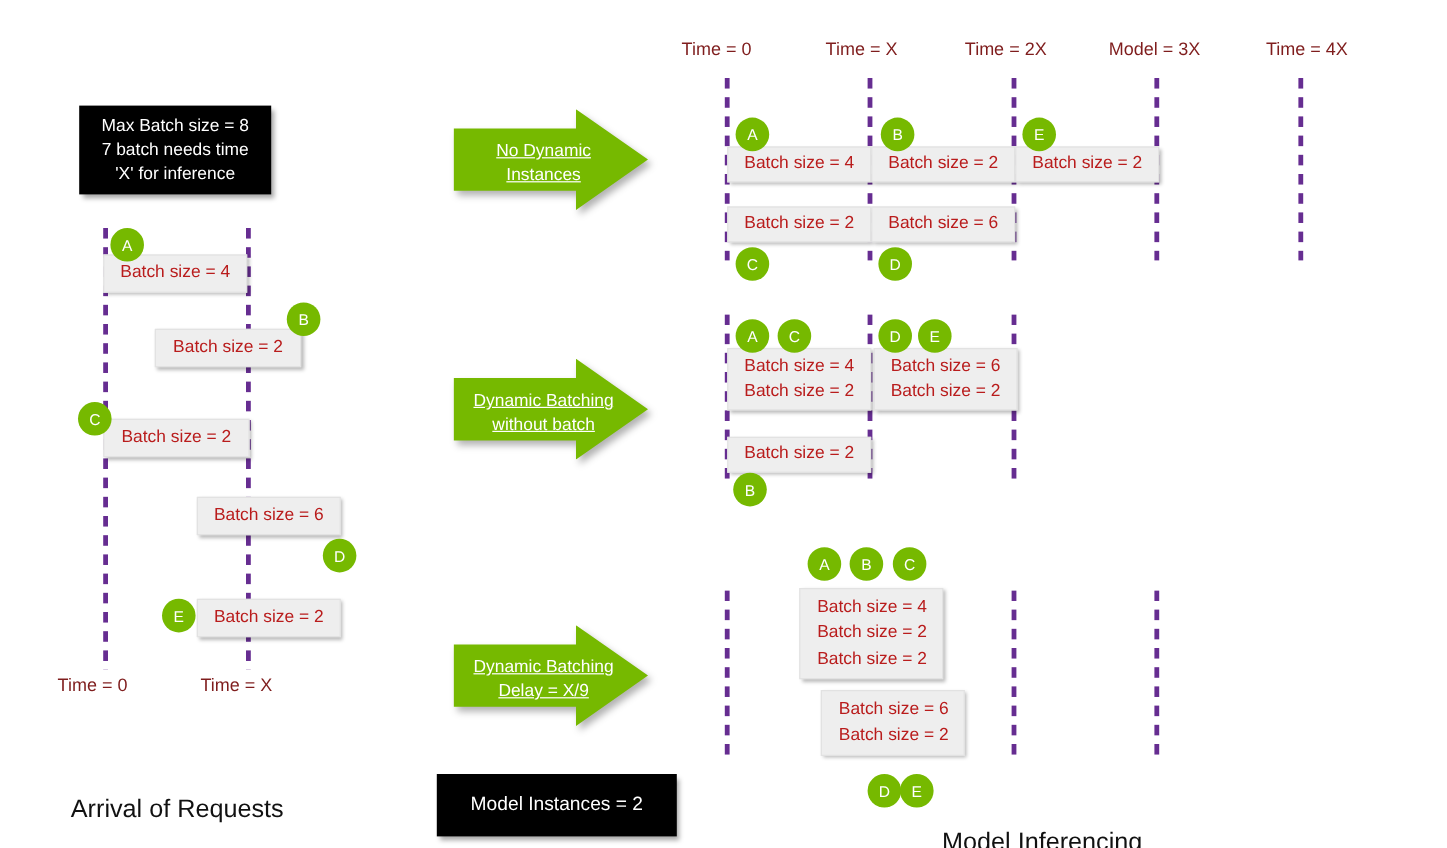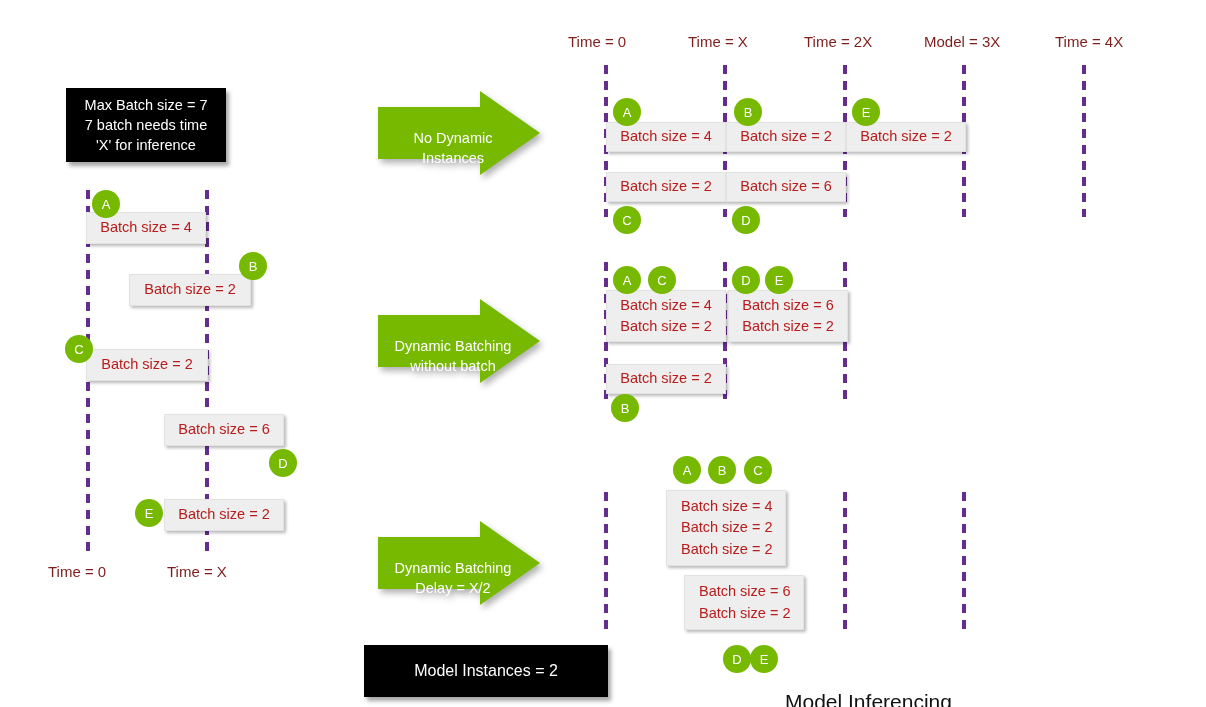--- a/index.html
+++ b/index.html
@@ -72,32 +72,33 @@
 
   
   .arrow {
     position: absolute;
     filter: drop-shadow(3px 4px 3px rgba(0,0,0,0.3));
   }
   .arrow svg { display: block; }
   .arrow .alabel {
     position: absolute;
     left: 0;
-    top: 16px;
+    top: 4px;
     width: 150px;
     height: 100%;
     display: flex;
     flex-direction: column;
     align-items: center;
     justify-content: center;
     color: #ffffff;
     font-size: 14.5px;
     line-height: 1.35;
     text-align: center;
     pointer-events: none;
+    text-decoration: underline;
   }
 
   
   .blackbox {
     position: absolute;
     background: #000000;
     color: #ffffff;
     box-shadow: 3px 4px 4px rgba(0,0,0,0.35);
     display: flex;
     flex-direction: column;
@@ -120,21 +121,21 @@
     color: #111111;
     white-space: nowrap;
   }
 </style>
 </head>
 <body>
 
 <div id="stage">
 
   <div class="blackbox" style="left:66px; top:88px; width:160px; height:74px; font-size:14.5px;">
-    <span class="ln">Max Batch size = 7</span>
+    <span class="ln">Max Batch size = 8</span>
     <span class="ln">7 batch needs time</span>
     <span class="ln">'X' for inference</span>
   </div>
 
   <div id="left-panel">
       <div class="vrule" style="left: 86px; top: 190px; height: 368px;"></div>
       <div class="vrule" style="left: 205px; top: 190px; height: 368px;"></div>
       <div class="batchbox center" style="left: 86px; top: 212px; width: 120px; height: 32px;">
         <span class="ln">Batch size = 4</span>
       </div>
@@ -178,21 +179,21 @@
       <span>without batch</span>
     </div>
   </div>
 
   <div class="arrow" style="left:378px; top:521px; width:162px; height:84px;">
     <svg width="162" height="84" viewBox="0 0 162 84" aria-hidden="true">
       <polygon points="0,16 102,16 102,0 162,42 102,84 102,68 0,68" fill="#76b900"></polygon>
     </svg>
     <div class="alabel">
       <span>Dynamic Batching</span>
-      <span>Delay = X/2</span>
+      <span>Delay = X/9</span>
     </div>
   </div>
 
   <div id="right-panel">
       <div class="tlabel" style="left: 568px; top: 33px;">Time = 0</div>
       <div class="tlabel" style="left: 688px; top: 33px;">Time = X</div>
       <div class="tlabel" style="left: 804px; top: 33px;">Time = 2X</div>
       <div class="tlabel" style="left: 924px; top: 33px;">Model = 3X</div>
       <div class="tlabel" style="left: 1043px; top: 33px; margin-left: 12px;">Time = 4X</div>
       <div>
@@ -257,20 +258,21 @@
           <span class="ln">Batch size = 2</span>
         </div>
         <div class="badge" style="left: 673px; top: 456px;">A</div>
         <div class="badge" style="left: 708px; top: 456px;">B</div>
         <div class="badge" style="left: 744px; top: 456px;">C</div>
         <div class="badge" style="left: 723px; top: 645px;">D</div>
         <div class="badge" style="left: 750px; top: 645px;">E</div>
       </div>
     </div>
 
-
-  <div class="blackbox" style="left:364px; top:645px; width:244px; height:52px; font-size:16px;">
+  <div class="biglabel" style="left:59px; top:663px;">Arrival of Requests</div>
+
+  <div class="blackbox" style="left:364px; top:645px; width:200px; height:52px; font-size:16px;">
     <span>Model Instances = 2</span>
   </div>
 
   <div class="biglabel" style="left:785px; top:690px;">Model Inferencing</div>
 
 </div>
 
 </body></html>

